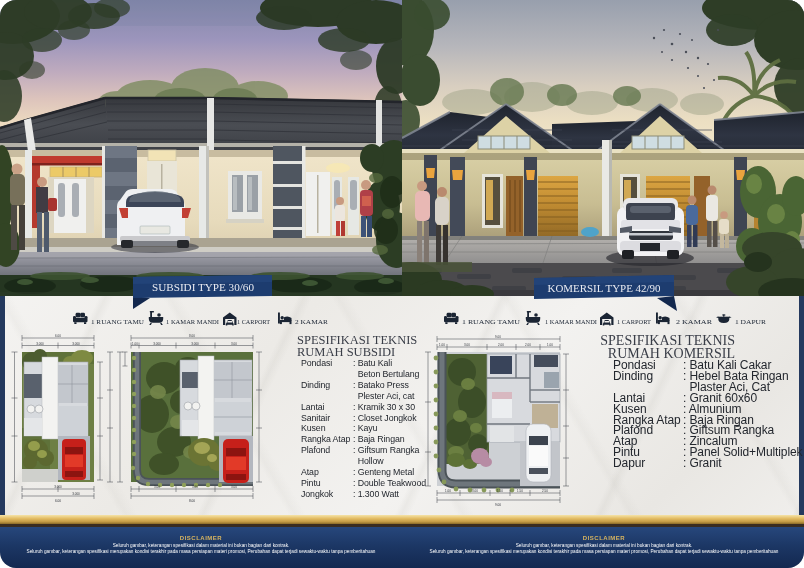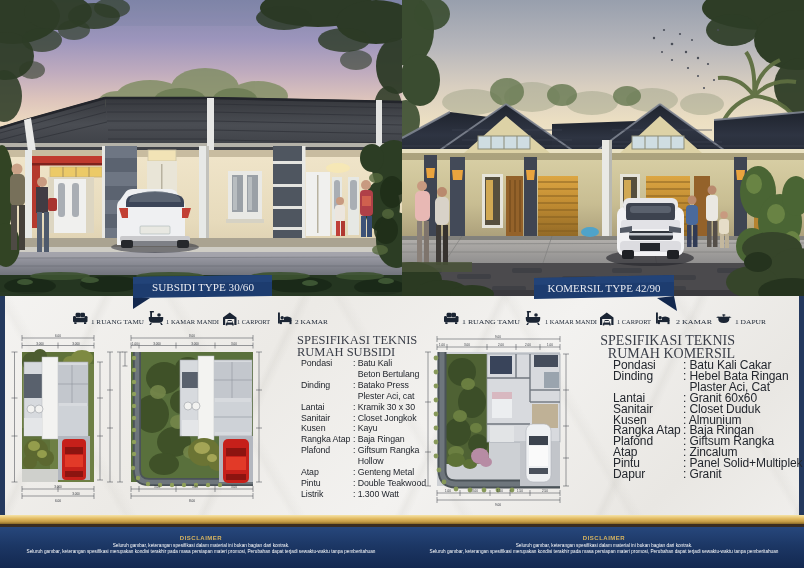--- a/index.html
+++ b/index.html
@@ -1,16 +1,16 @@
 <!DOCTYPE html>
 <html><head>
 <meta charset="utf-8">
 <style>
 html,body{margin:0;padding:0;}
-#page{position:relative;width:804px;height:568px;overflow:hidden;background:#f1f0ee;font-family:"Liberation Sans",sans-serif;}
+#page{position:relative;width:804px;height:568px;overflow:hidden;background:#f1f0ee;font-family:"Liberation Sans",sans-serif;border-radius:16px;}
 .abs{position:absolute;}
 .sertit{font-family:"Liberation Serif",serif;color:#3a3e48;}
 .lb{display:inline-block;width:52px;letter-spacing:-0.1px;}
 .lbr{display:inline-block;width:70px;letter-spacing:-0.1px;}
 #tblL div,#tblR div{white-space:nowrap;padding-left:26px;}
 </style>
 </head>
 <body>
 <div id="page">
 
@@ -1840,31 +1840,30 @@
 <div><span class="lb">Dinding</span>: Batako Press</div>
 <div><span class="lb"></span>&nbsp;&nbsp;Plester Aci, cat</div>
 <div><span class="lb">Lantai</span>: Kramik 30 x 30</div>
 <div><span class="lb">Sanitair</span>: Closet Jongkok</div>
 <div><span class="lb">Kusen</span>: Kayu</div>
 <div><span class="lb">Rangka Atap</span>: Baja Ringan</div>
 <div><span class="lb">Plafond</span>: Giftsum Rangka</div>
 <div><span class="lb"></span>&nbsp;&nbsp;Hollow</div>
 <div><span class="lb">Atap</span>: Genteng Metal</div>
 <div><span class="lb">Pintu</span>: Double Teakwood</div>
-<div><span class="lb">Listrik</span>: 1.300 Watt</div>
+<div><span class="lb">Jongkok</span>: 1.300 Watt</div>
 </div>
 
 <div class="abs sertit" style="left:585px;top:334px;width:150px;font-size:14px;line-height:13px;text-align:right;">SPESIFIKASI TEKNIS RUMAH KOMERSIL</div>
 
 <div class="abs" style="left:587px;top:360px;width:170px;font-size:12px;line-height:10.9px;color:#23272e;letter-spacing:-0.1px;" id="tblR">
 <div><span class="lbr">Pondasi</span>: Batu Kali Cakar</div>
 <div><span class="lbr">Dinding</span>: Hebel Bata Ringan</div>
 <div><span class="lbr"></span>&nbsp;&nbsp;Plaster Aci, Cat</div>
 <div><span class="lbr">Lantai</span>: Granit 60x60</div>
-<div><span class="lbr">Sanitair</span>: Closet Duduk</div>
 <div><span class="lbr">Kusen</span>: Almunium</div>
 <div><span class="lbr">Rangka Atap</span>: Baja Ringan</div>
 <div><span class="lbr">Plafond</span>: Giftsum Rangka</div>
 <div><span class="lbr">Atap</span>: Zincalum</div>
 <div><span class="lbr">Pintu</span>: Panel Solid+Multiplek</div>
 <div><span class="lbr">Dapur</span>: Granit</div>
 </div>
 
 <div class="abs" style="left:0;top:515px;width:804px;height:9px;background:linear-gradient(180deg,#f5e3a8 0%,#e2bb62 40%,#c49a44 75%,#8a6a28 100%);"></div>
 

